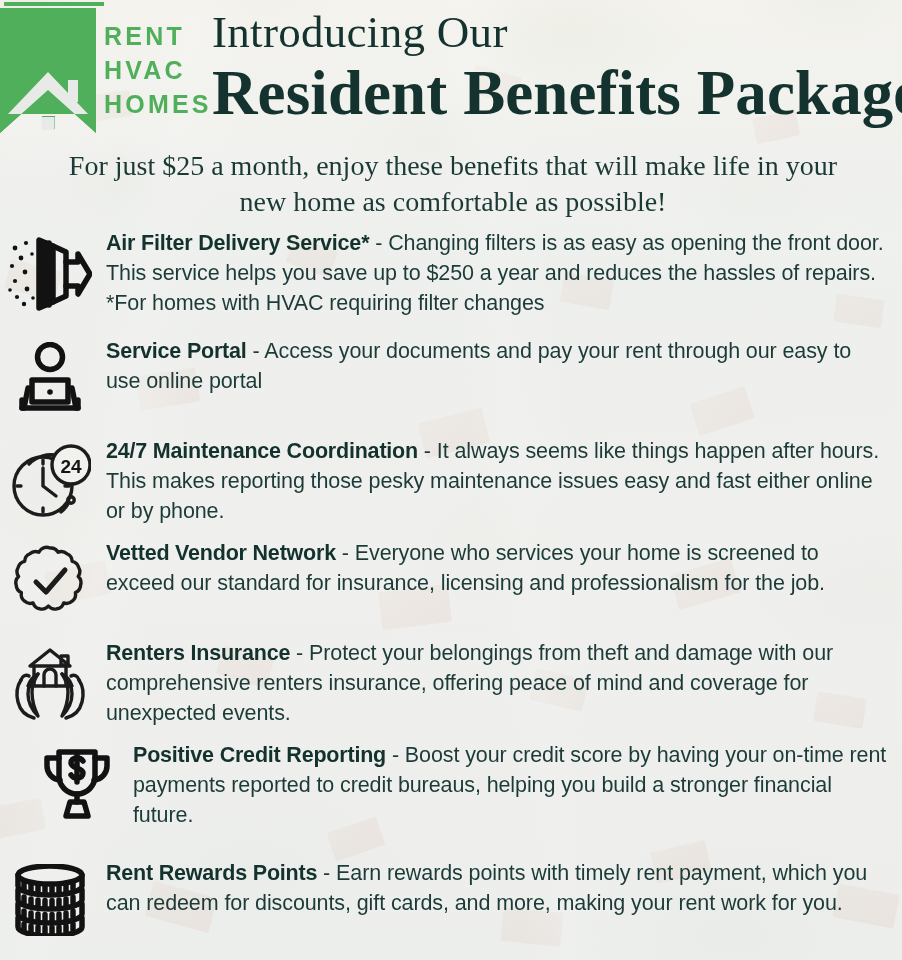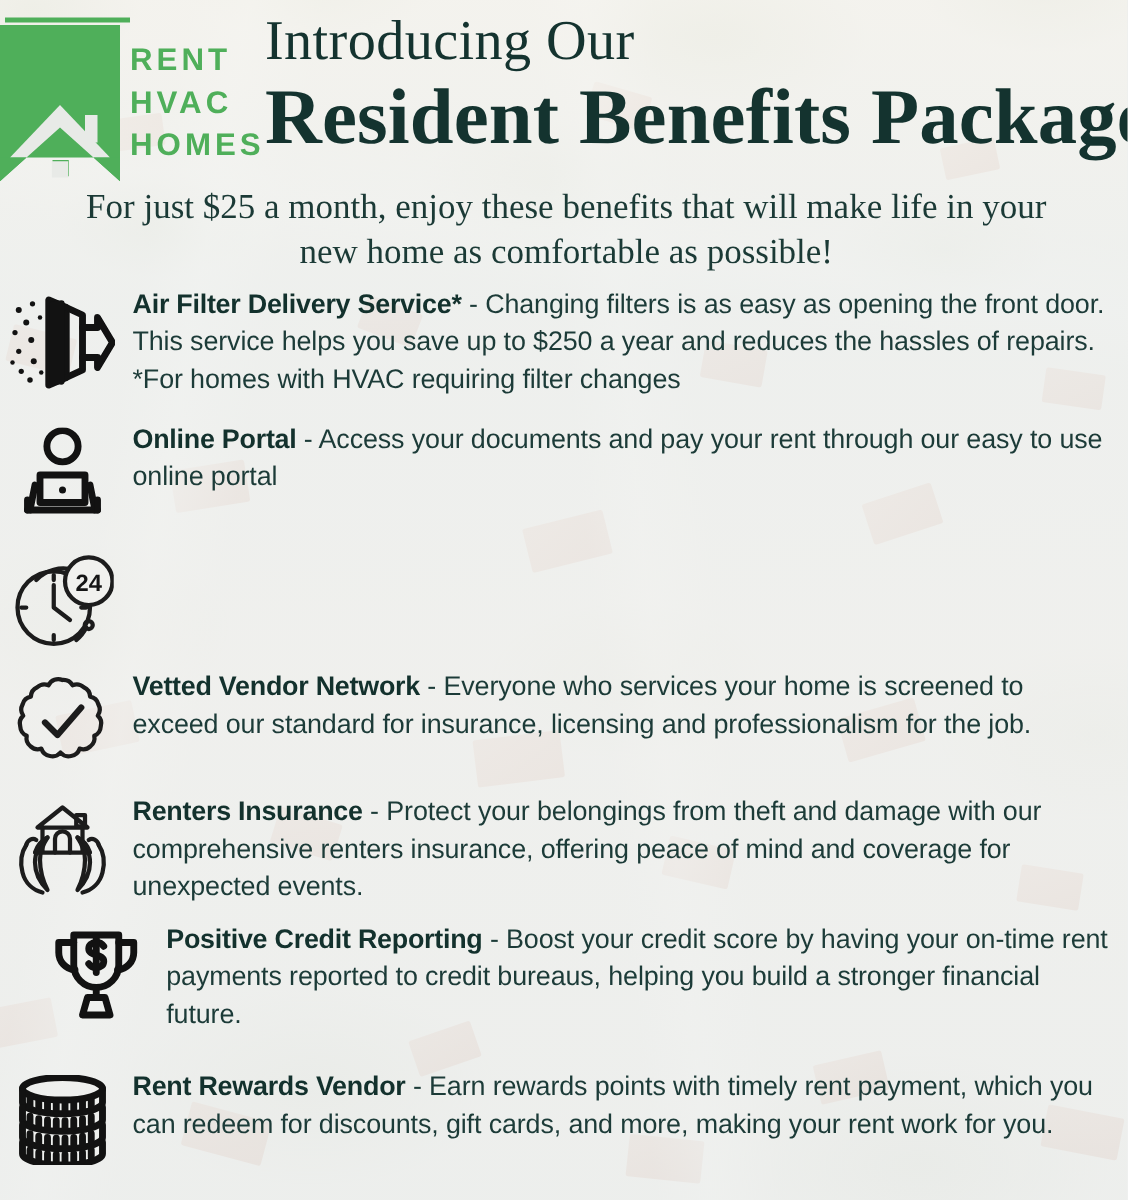--- a/index.html
+++ b/index.html
@@ -66,21 +66,21 @@
       rgba(238,240,238,.78) 25%,
       rgba(240,240,237,.80) 55%,
       rgba(236,238,236,.76) 100%);
   }
 
   
   #page { position:relative; width:902px; height:960px; }
 
   
   .logo {
-    position:absolute; left:0; top:12px;
+    position:absolute; left:0; top:0;
     width:212px; height:140px;
   }
   .logo .toprule {
     position:absolute; left:4px; top:2px; width:100px; height:4px;
     background:#4faf5a;
   }
   .logo .banner { position:absolute; left:0; top:8px; width:96px; height:125px; }
   .logo .wordmark {
     position:absolute; left:104px; top:0;
     width:108px; height:140px;
@@ -263,39 +263,42 @@
             <circle cx="40" cy="15" r="12.5"></circle>
             <path d="M22 38 L58 38 L58 60 L22 60 Z"></path>
             <path d="M14 66 L18 46 M66 66 L62 46"></path>
             <path d="M12 66 L68 66"></path>
             <path d="M12 66 L12 58 M68 66 L68 58"></path>
           </g>
           <circle cx="40" cy="50" r="2.8" class="ico-fill"></circle>
         </svg>
       </div>
       <div class="textcell">
-        <b>Online Portal</b><span> - </span><span>Access your documents and pay your rent through our easy to use online portal</span>
+        <b>Service Portal</b><span> - </span><span>Access your documents and pay your rent through our easy to use online portal</span>
       </div>
     </div>
 
     <div class="row row-gap-3">
       <div class="iconcell">
         <svg width="82" height="80" viewBox="0 0 82 80">
           <g class="ico-thin" stroke-width="4">
             <circle cx="34" cy="44" r="29"></circle>
             <path d="M34 26 L34 44 L47 54"></path>
             <path d="M34 18 L34 22 M34 66 L34 70 M8 44 L12 44 M56 44 L60 44"></path>
             <path d="M20 22 A30 30 0 0 1 50 14"></path>
             <path d="M60 60 A30 30 0 0 1 52 70"></path>
             <circle cx="52" cy="13" r="3.2"></circle>
             <circle cx="62" cy="58" r="3.2"></circle>
             <circle cx="62" cy="23" r="19" fill="#f1f1ee"></circle>
           </g>
           <text x="62" y="31" font-family="'Liberation Sans',sans-serif" font-size="19" font-weight="700" fill="#151515" text-anchor="middle">24</text>
         </svg>
+      </div>
+      <div class="textcell">
+        <b>24/7 Maintenance Coordination</b><span> - </span><span>It always seems like things happen after hours. This makes reporting those pesky maintenance issues easy and fast either online or by phone.</span>
       </div>
     </div>
 
     <div class="row row-gap-4">
       <div class="iconcell">
         <svg width="80" height="78" viewBox="0 0 80 78">
           <g class="ico-thin" stroke-width="4.2">
             <path d="M40 4
                      a8.5 8.5 0 0 1 8.0 4.2 8.5 8.5 0 0 1 9.0 1.6 8.5 8.5 0 0 1 5.1 7.5
                      8.5 8.5 0 0 1 6.6 6.2 8.5 8.5 0 0 1 -0.5 9.0 8.5 8.5 0 0 1 2.4 8.7
@@ -371,18 +374,18 @@
             <path d="M10 26 V36 a32 9 0 0 0 64 0 V26"></path>
             <path d="M16 33 V39 M23 35 V41 M30 36 V42 M37 36.5 V42.5 M44 36.5 V42.5 M51 36 V42 M58 35 V41 M65 33 V39"></path>
             <path d="M10 40 V50 a32 9 0 0 0 64 0 V40"></path>
             <path d="M16 47 V53 M23 49 V55 M30 50 V56 M37 50.5 V56.5 M44 50.5 V56.5 M51 50 V56 M58 49 V55 M65 47 V53"></path>
             <path d="M10 54 V63 a32 9 0 0 0 64 0 V54"></path>
             <path d="M16 60 V66 M23 62 V68 M30 63 V69 M37 63.5 V69.5 M44 63.5 V69.5 M51 63 V69 M58 62 V68 M65 60 V66"></path>
           </g>
         </svg>
       </div>
       <div class="textcell">
-        <b>Rent Rewards Vendor</b><span> - </span><span>Earn rewards points with timely rent payment, which you can redeem for discounts, gift cards, and more, making your rent work for you.</span>
+        <b>Rent Rewards Points</b><span> - </span><span>Earn rewards points with timely rent payment, which you can redeem for discounts, gift cards, and more, making your rent work for you.</span>
       </div>
     </div>
 
   </div>
 </div>
 
 </body></html>

